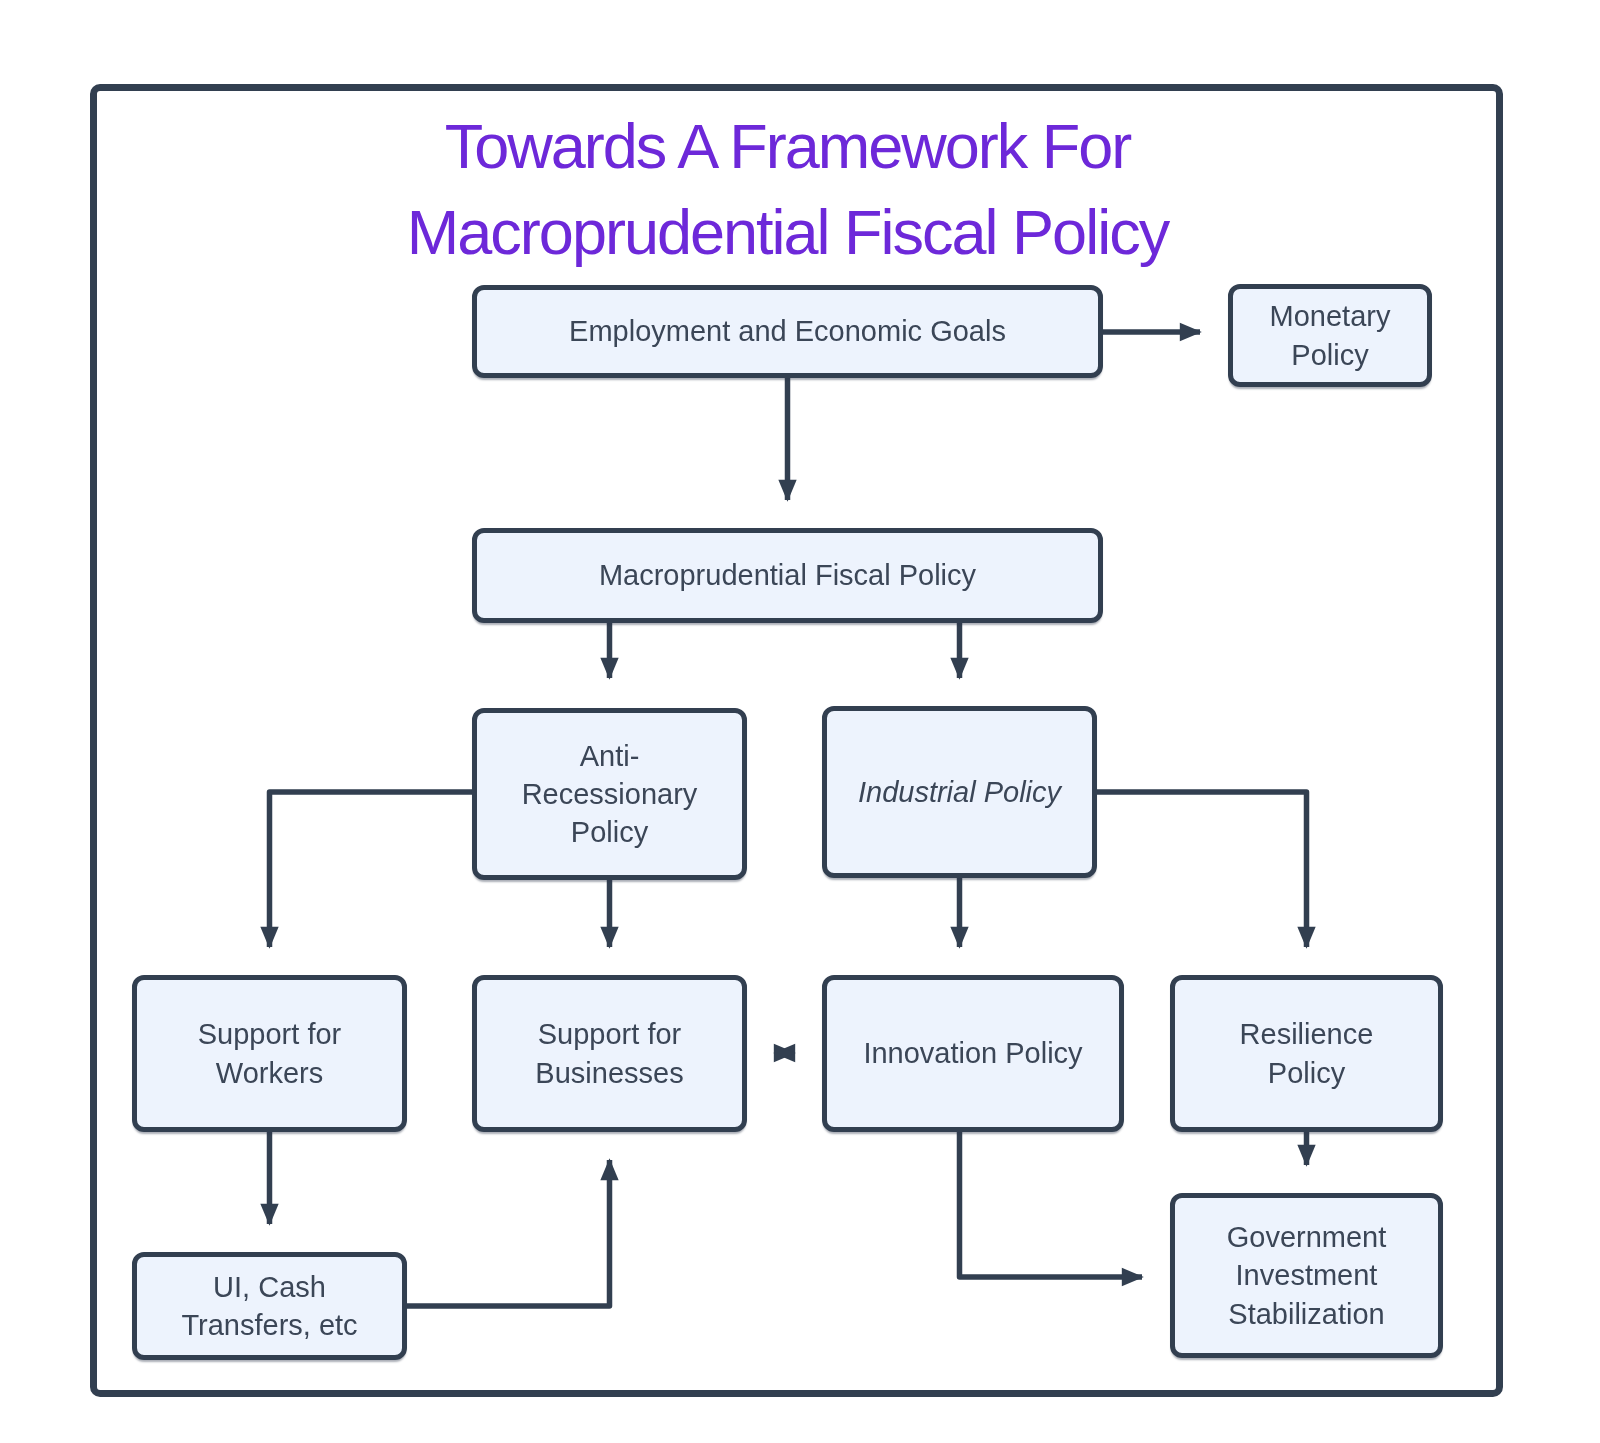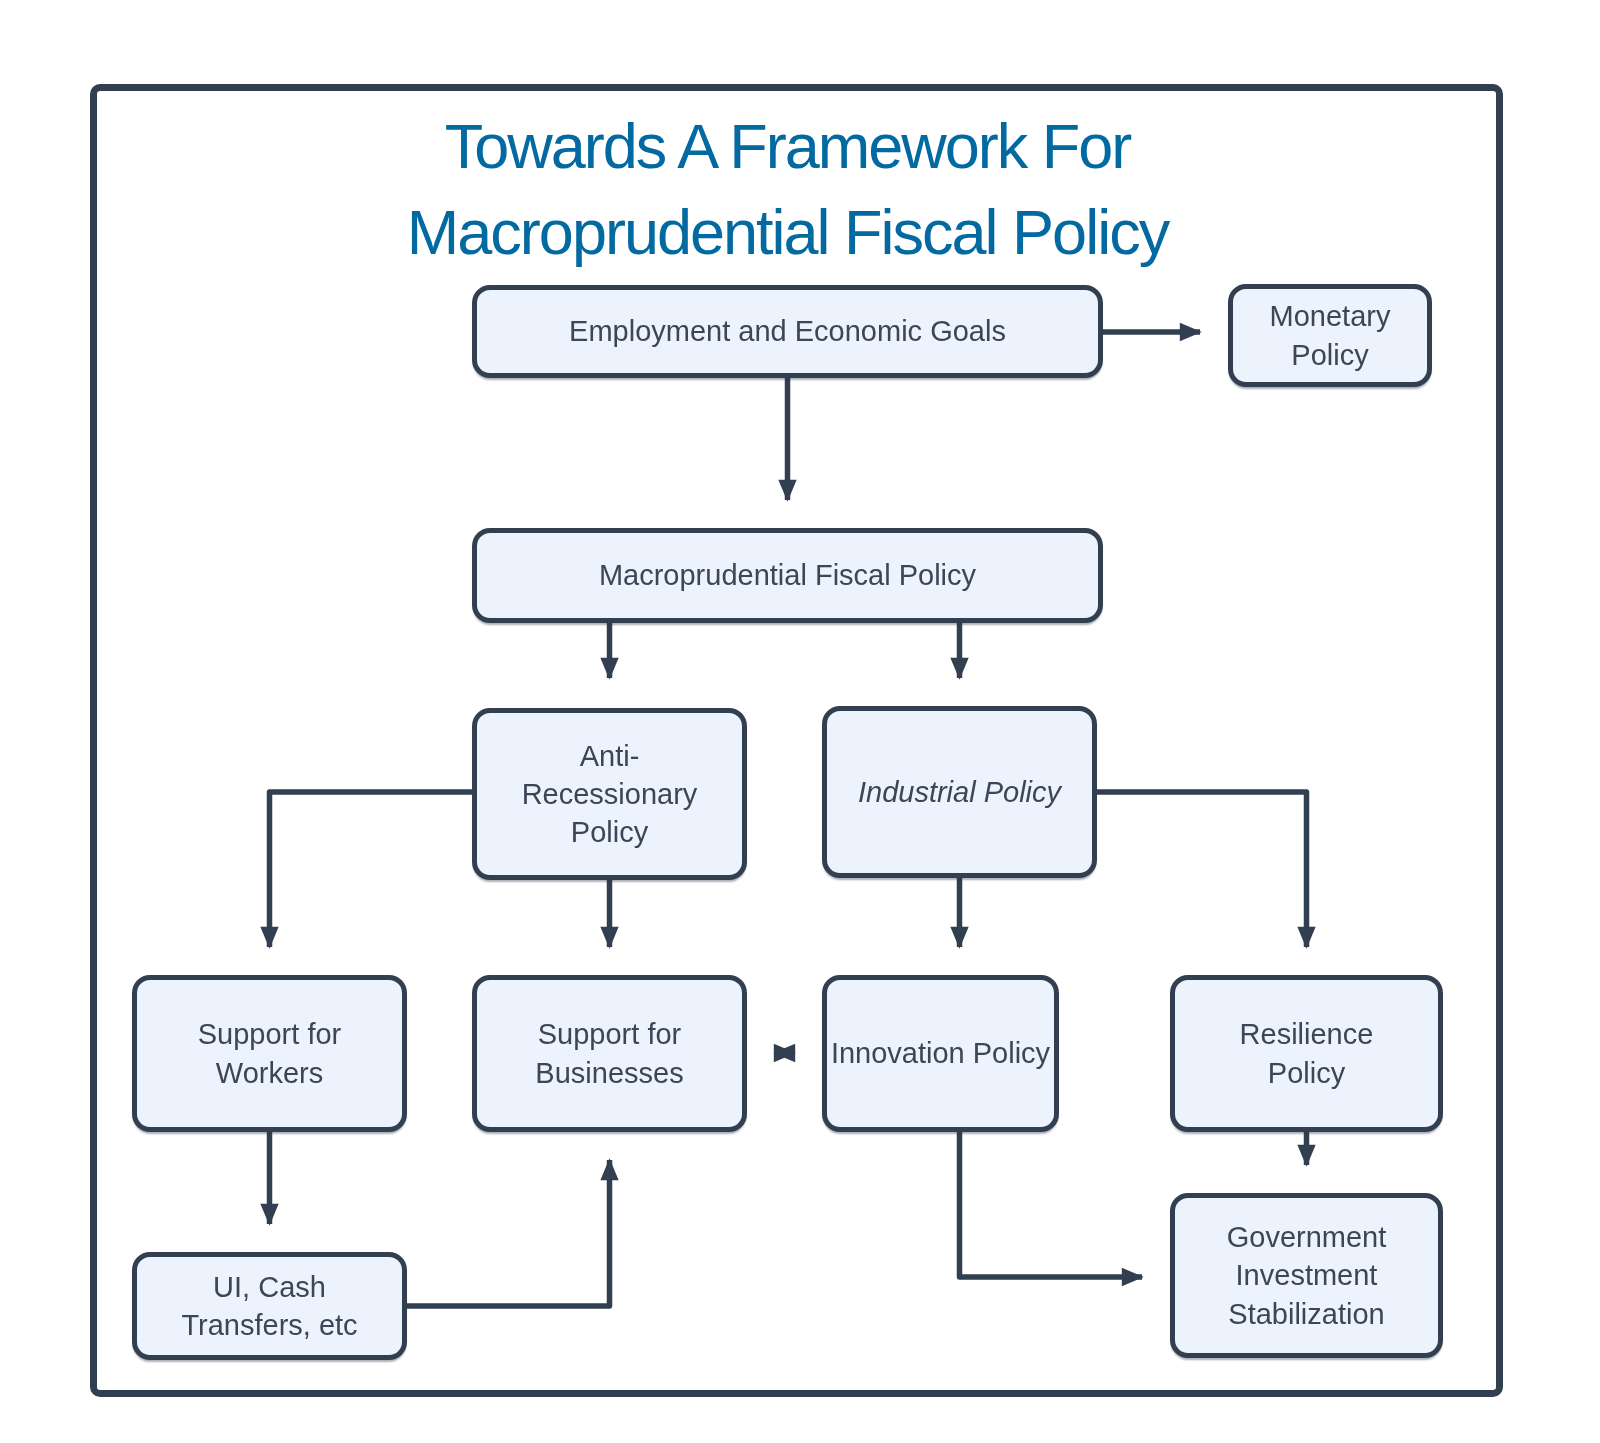--- a/index.html
+++ b/index.html
@@ -25,21 +25,21 @@
     border: 7px solid #323f50;
     border-radius: 10px;
     background: #ffffff;
   }
   .title {
     position: absolute;
     left: 240px;
     top: 103px;
     width: 1095px;
     text-align: center;
-    color: #0369a1;
+    color: #6d28d9;
     font-size: 63px;
     line-height: 86px;
     letter-spacing: -2px;
     white-space: nowrap;
   }
   .connector-layer {
     position: absolute;
     left: 0;
     top: 0;
     width: 1600px;
@@ -50,42 +50,42 @@
     stroke: #323f50;
     stroke-width: 5.5px;
     stroke-linejoin: round;
     stroke-linecap: butt;
   }
   .node {
     position: absolute;
     box-sizing: border-box;
     background: #edf3fd;
     border: 5px solid #323f50;
-    border-radius: 18px;
+    border-radius: 12px;
     box-shadow: 0 3px 2px -1px rgba(45, 55, 75, 0.40);
     display: flex;
     align-items: center;
     justify-content: center;
   }
   .node-label {
     color: #3b4657;
     font-size: 29px;
     line-height: 1.32;
     text-align: center;
     white-space: pre-line;
   }
   
   #n-employment  { left: 472px;  top: 285px;  width: 631px; height: 93px;  }
   #n-monetary    { left: 1228px; top: 284px;  width: 204px; height: 103px; }
   #n-macro       { left: 472px;  top: 528px;  width: 631px; height: 95px;  }
   #n-antirec     { left: 472px;  top: 708px;  width: 275px; height: 172px; }
   #n-industrial  { left: 822px;  top: 706px;  width: 275px; height: 172px; font-style: italic; }
   #n-workers     { left: 132px;  top: 975px;  width: 275px; height: 157px; }
   #n-businesses  { left: 472px;  top: 975px;  width: 275px; height: 157px; }
-  #n-innovation  { left: 822px;  top: 975px;  width: 237px; height: 157px; }
+  #n-innovation  { left: 822px;  top: 975px;  width: 302px; height: 157px; }
   #n-resilience  { left: 1170px; top: 975px;  width: 273px; height: 157px; }
   #n-ui          { left: 132px;  top: 1252px; width: 275px; height: 108px; }
   #n-gov         { left: 1170px; top: 1193px; width: 273px; height: 165px; }
 </style>
 </head>
 <body>
 
 <div class="stage">
 
   <div class="frame"></div>

